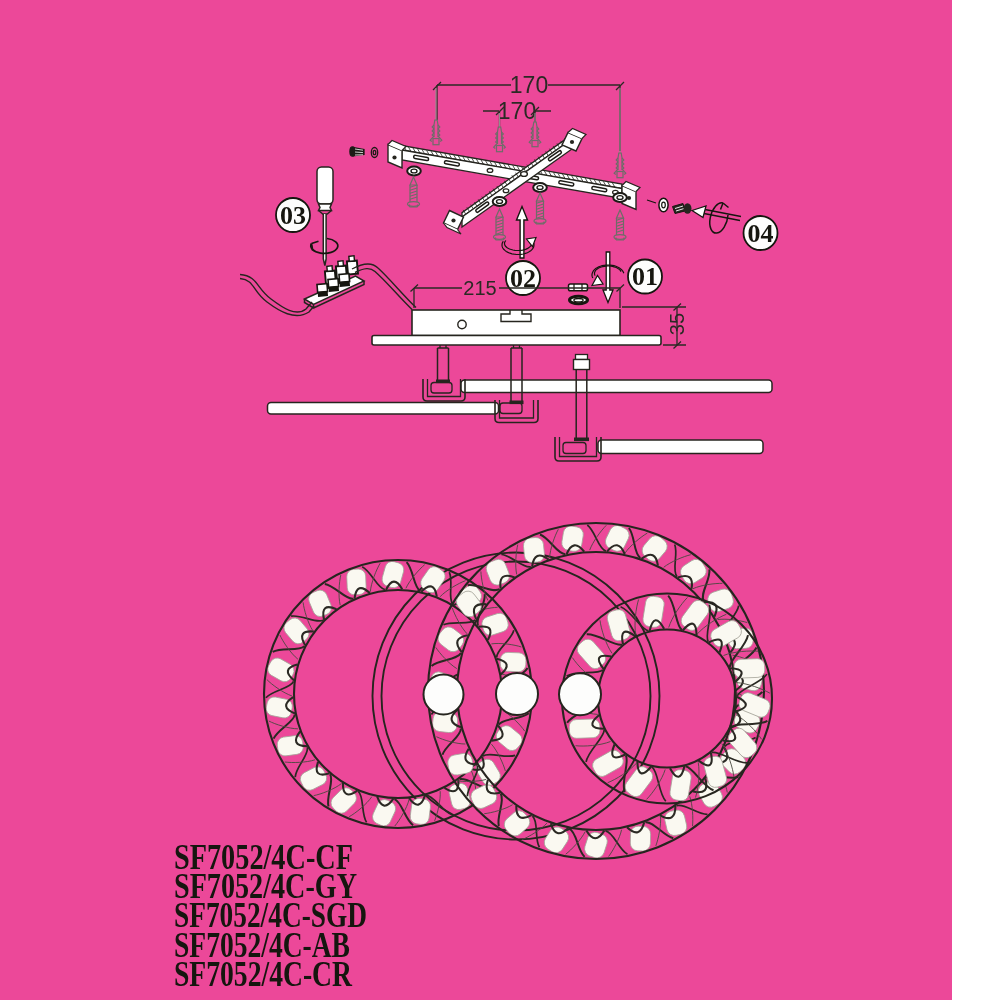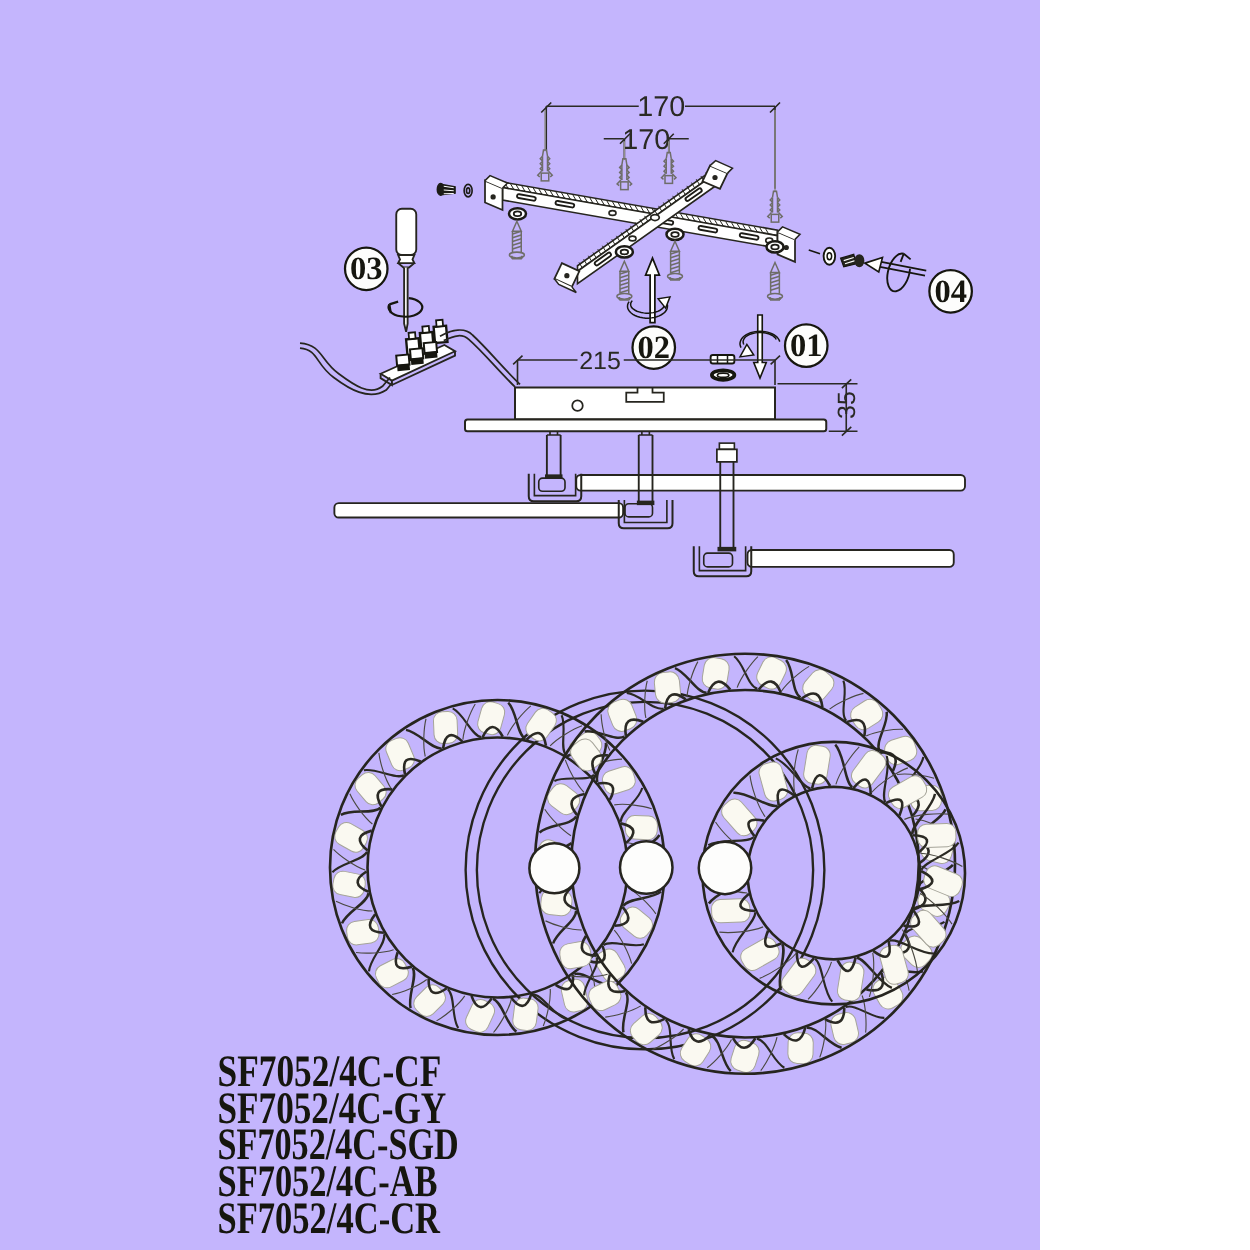--- a/index.html
+++ b/index.html
@@ -1,16 +1,16 @@
 <!DOCTYPE html>
 <html><head>
 <meta charset="utf-8">
 <style>
   html,body{margin:0;padding:0;background:#ffffff;}
-  #page{position:relative;width:832px;height:1000px;background:#c4b5fd;overflow:hidden;
+  #page{position:relative;width:952px;height:1000px;background:#ec4899;overflow:hidden;
         font-family:"Liberation Sans", sans-serif;}
   svg{position:absolute;top:0;left:0;}
   .dimtxt{font-family:"Liberation Sans", sans-serif;fill:#2a2a24;}
   .lbl{font-family:"Liberation Serif", serif;fill:#16160f;}
   .model{font-family:"Liberation Serif", serif;fill:#16160f;font-weight:bold;}
 </style>
 </head>
 <body>
 <div id="page">
 <svg width="1000" height="1000" viewBox="0 0 1000 1000">

